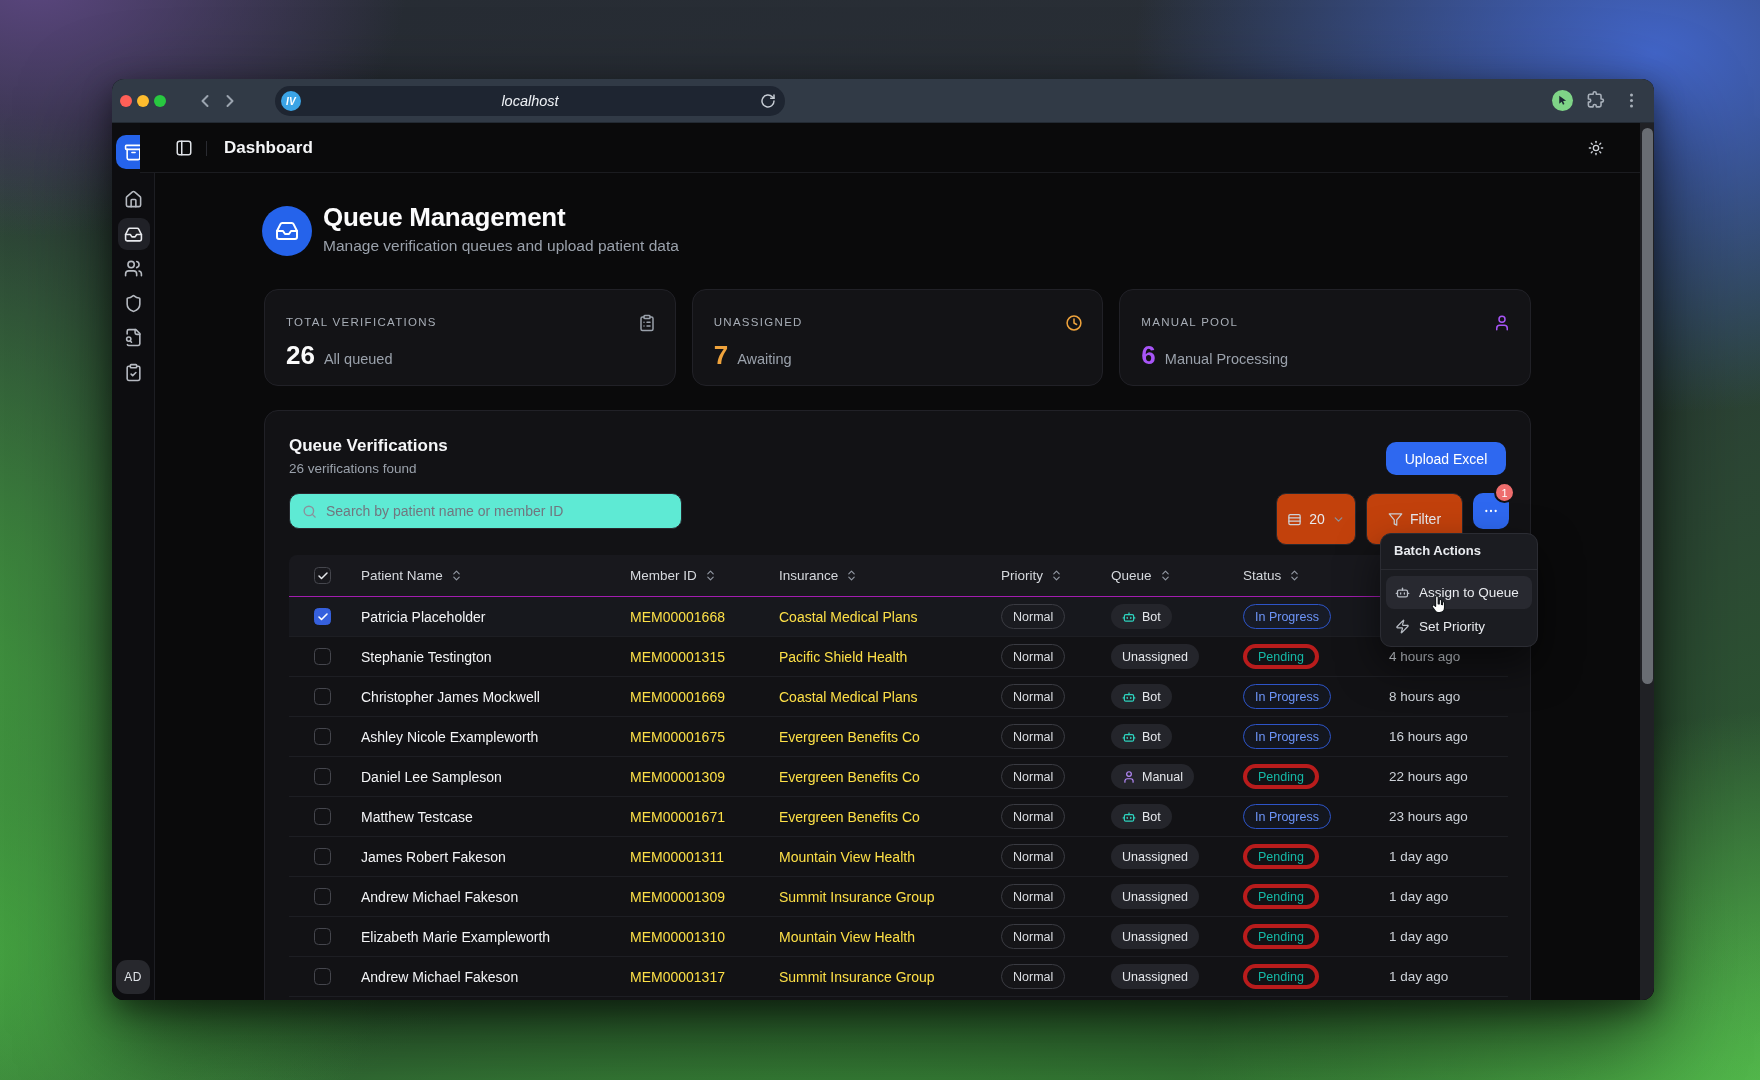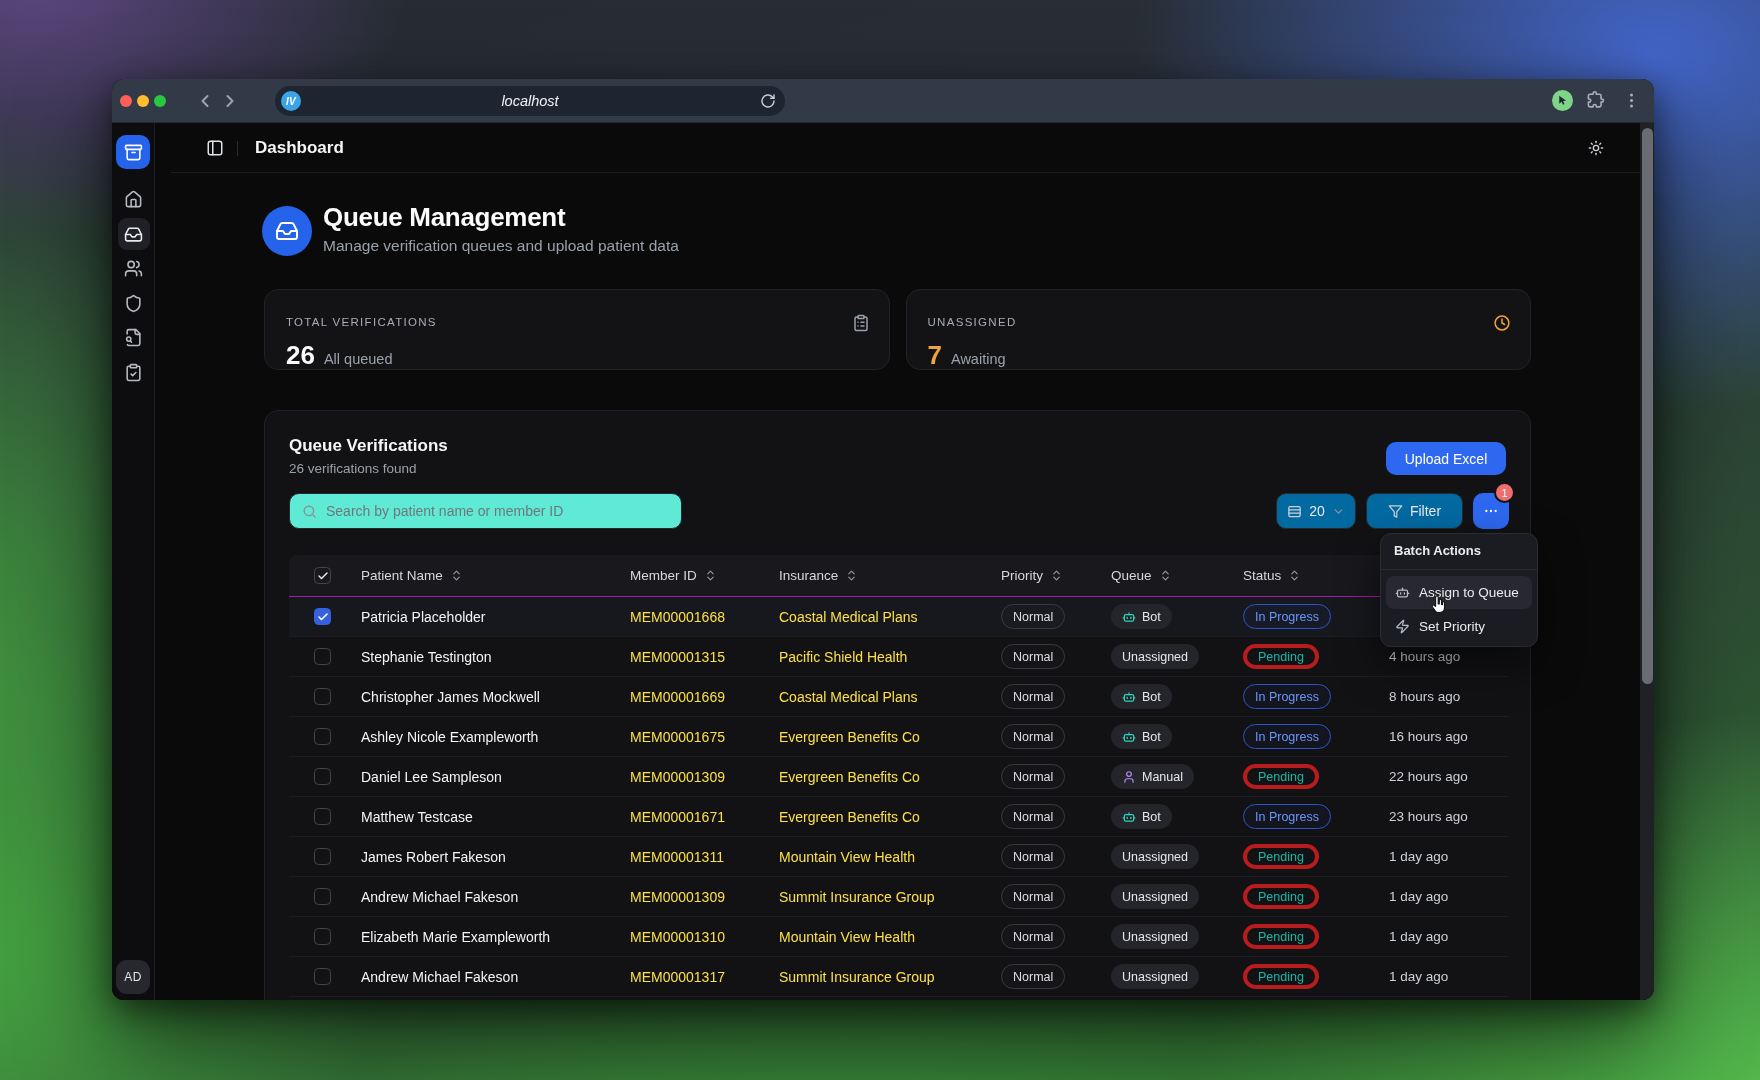--- a/index.html
+++ b/index.html
@@ -70,21 +70,21 @@
     position:relative; width:32px; height:32px; margin:2.5px auto 2.5px auto; border-radius:9px;
     color:#b6bac1; display:flex; align-items:center; justify-content:center;
   }
   .side-item.active { background:#202127; color:#e8eaee; }
   .side-avatar {
     position:absolute; left:4px; bottom:6px; width:34px; height:34px; border-radius:11px;
     background:#27282d; color:#dfe2e7; font-size:12px; font-weight:500;
     display:flex; align-items:center; justify-content:center; letter-spacing:.3px;
   }
   .topbar {
-    position:absolute; left:59px; right:0; top:0; height:50px;
+    position:absolute; left:28px; right:0; top:0; height:50px;
     background:#0a0a0b; border-bottom:1px solid #1b1c20;
   }
   .panel-toggle { position:absolute; left:35px; top:16px; width:18px; height:18px; color:#dfe2e7; }
   .tb-divider { position:absolute; left:66px; top:18px; width:1px; height:15px; background:#2a2b31; }
   .tb-title { position:absolute; left:84px; top:0; height:50px; line-height:50px; color:#f4f5f7; font-size:17px; font-weight:700; }
   .theme-toggle { position:absolute; right:50px; top:17px; width:16px; height:16px; color:#cfd3d9; }
 
   .content { position:absolute; left:43px; right:0; top:50px; bottom:0; overflow:hidden; }
 
   
@@ -93,21 +93,21 @@
 
   
   .page-icon {
     position:absolute; left:107px; top:33px; width:50px; height:50px; border-radius:50%;
     background:#2563eb; color:#fff; display:flex; align-items:center; justify-content:center;
   }
   .page-title { position:absolute; left:168px; top:29px; color:#fcfcfd; font-size:26px; font-weight:700; letter-spacing:-.3px; }
   .page-sub   { position:absolute; left:168px; top:64px; color:#9aa1ab; font-size:15.5px; }
 
   
-  .stats { position:absolute; left:109px; top:116px; width:1267px; height:81px; display:flex; gap:16px; }
+  .stats { position:absolute; left:109px; top:116px; width:1267px; height:97px; display:flex; gap:16px; }
   .scard {
     position:relative; flex:1; background:#131316; border:1px solid #212127; border-radius:14px;
   }
   .scard .slabel { position:absolute; left:21px; top:26px; color:#a7adb6; font-size:11.5px; font-weight:500; letter-spacing:1.3px; }
   .scard .sicon  { position:absolute; right:19px; top:24px; width:18px; height:18px; color:#9aa1ab; }
   .scard .srow   { position:absolute; left:21px; top:50px; display:flex; align-items:baseline; gap:9px; }
   .scard .snum   { font-size:26px; font-weight:700; color:#fafafa; line-height:1.2; }
   .scard .ssub   { font-size:14.5px; color:#9aa1ab; }
 
   
@@ -122,22 +122,22 @@
     background:#2e68f0; color:#fff; font-size:14px; font-weight:500;
     display:flex; align-items:center; justify-content:center;
   }
   .searchbox {
     position:absolute; left:24px; top:82px; width:393px; height:36px; border-radius:10px;
     background:#5eead4; border:1px solid #27282e;
   }
   .searchbox .s-icon { position:absolute; left:12px; top:10px; width:15px; height:15px; color:#8b919b; }
   .searchbox .s-ph { position:absolute; left:36px; top:0; height:34px; line-height:34px; color:#71767f; font-size:14px; }
   .ctrl {
-    position:absolute; top:82px; height:36px; border-radius:10px;
-    background:#0369a1; border:1px solid #27282e; color:#e8eaee;
+    position:absolute; top:82px; height:52px; border-radius:10px;
+    background:#c2410c; border:1px solid #27282e; color:#e8eaee;
     display:flex; align-items:center; justify-content:center; gap:7px; font-size:14px;
   }
   .ctrl .cicon { width:15px; height:15px; color:#cdd1d7; }
   .ctrl .chev { width:13px; height:13px; color:#8b919b; }
   .ctrl-size { left:1011px; width:80px; }
   .ctrl-filter { left:1101px; width:97px; }
   .btn-more {
     position:absolute; left:1208px; top:82px; width:36px; height:36px; border-radius:10px;
     background:#2e68f0; color:#fff; display:flex; align-items:center; justify-content:center;
   }
@@ -381,20 +381,33 @@
               <svg viewBox="0 0 24 24" fill="none" stroke="currentColor" stroke-width="2" stroke-linecap="round" stroke-linejoin="round">
                 <circle cx="12" cy="12" r="9.2"></circle>
                 <polyline points="12 6.5 12 12 15.5 14"></polyline>
               </svg>
             </span>
             <div class="srow">
               <span class="snum" style="color:#efa33c">7</span>
               <span class="ssub">Awaiting</span>
             </div>
           </div>
+          <div class="scard">
+            <div class="slabel">MANUAL POOL</div>
+            <span class="sicon" style="color:#a855f7">
+              <svg viewBox="0 0 24 24" fill="none" stroke="currentColor" stroke-width="2" stroke-linecap="round" stroke-linejoin="round">
+                <path d="M19 21v-2a4 4 0 0 0-4-4H9a4 4 0 0 0-4 4v2"></path>
+                <circle cx="12" cy="7" r="4"></circle>
+              </svg>
+            </span>
+            <div class="srow">
+              <span class="snum" style="color:#a855f7">6</span>
+              <span class="ssub">Manual Processing</span>
+            </div>
+          </div>
         </div>
 
       <div class="panel">
         <div class="q-title">Queue Verifications</div>
         <div class="q-sub">26 verifications found</div>
         <div class="btn-upload">Upload Excel</div>
 
         <div class="searchbox">
           <span class="s-icon">
             <svg viewBox="0 0 24 24" fill="none" stroke="currentColor" stroke-width="2.2" stroke-linecap="round" stroke-linejoin="round">

